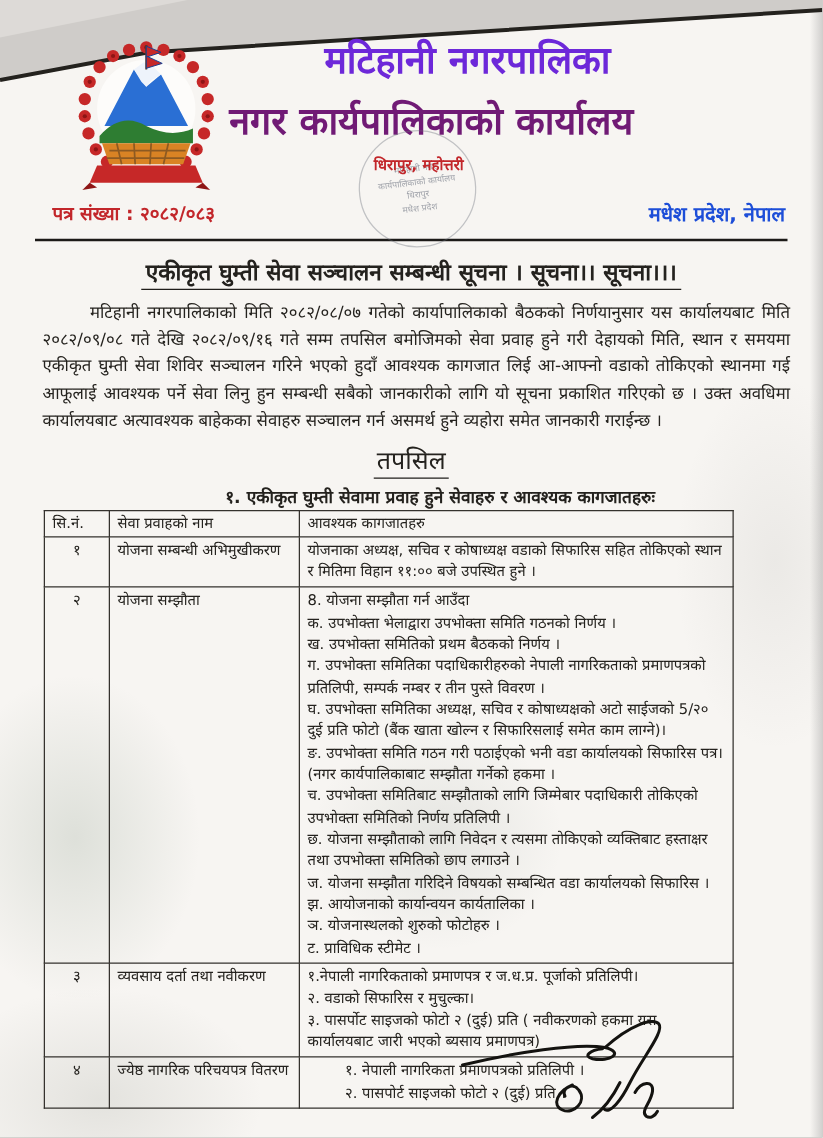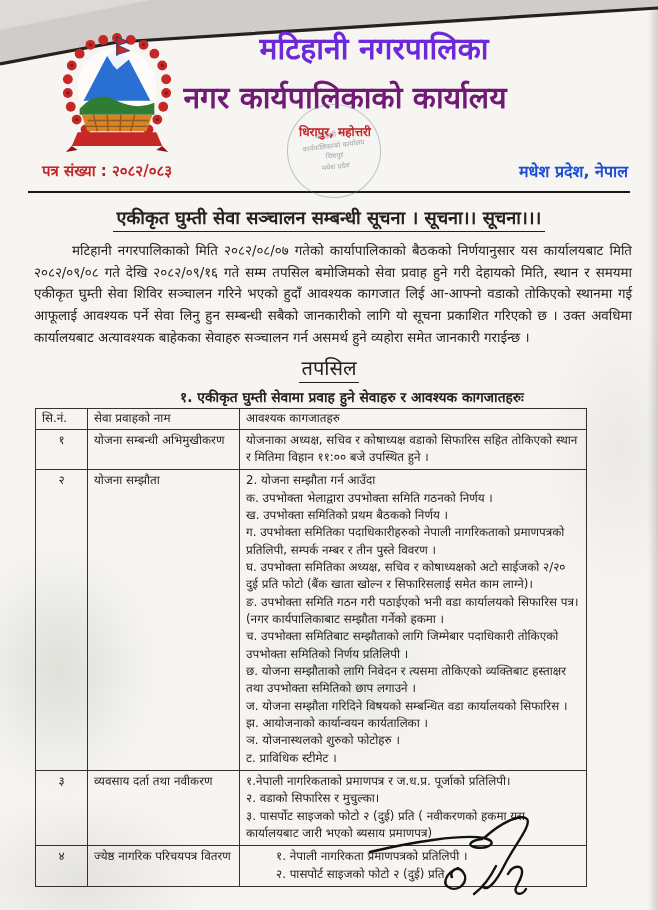--- a/index.html
+++ b/index.html
@@ -198,25 +198,25 @@
           <td class="sn">१</td>
           <td>योजना सम्बन्धी अभिमुखीकरण</td>
           <td>
             <div class="doc-line">योजनाका अध्यक्ष, सचिव र कोषाध्यक्ष वडाको सिफारिस सहित तोकिएको स्थान र मितिमा विहान ११:०० बजे उपस्थित हुने ।</div>
           </td>
         </tr>
         <tr>
           <td class="sn">२</td>
           <td>योजना सम्झौता</td>
           <td>
-            <div class="doc-line">2. योजना सम्झौता गर्न आउँदा</div>
+            <div class="doc-line">8. योजना सम्झौता गर्न आउँदा</div>
             <div class="doc-line">क. उपभोक्ता भेलाद्वारा उपभोक्ता समिति गठनको निर्णय ।</div>
             <div class="doc-line">ख. उपभोक्ता समितिको प्रथम बैठकको निर्णय ।</div>
             <div class="doc-line">ग. उपभोक्ता समितिका पदाधिकारीहरुको नेपाली नागरिकताको प्रमाणपत्रको प्रतिलिपी, सम्पर्क नम्बर र तीन पुस्ते विवरण ।</div>
-            <div class="doc-line">घ. उपभोक्ता समितिका अध्यक्ष, सचिव र कोषाध्यक्षको अटो साईजको २/२० दुई प्रति फोटो (बैंक खाता खोल्न र सिफारिसलाई समेत काम लाग्ने)।</div>
+            <div class="doc-line">घ. उपभोक्ता समितिका अध्यक्ष, सचिव र कोषाध्यक्षको अटो साईजको 5/२० दुई प्रति फोटो (बैंक खाता खोल्न र सिफारिसलाई समेत काम लाग्ने)।</div>
             <div class="doc-line">ङ. उपभोक्ता समिति गठन गरी पठाईएको भनी वडा कार्यालयको सिफारिस पत्र। (नगर कार्यपालिकाबाट सम्झौता गर्नेको हकमा ।</div>
             <div class="doc-line">च. उपभोक्ता समितिबाट सम्झौताको लागि जिम्मेबार पदाधिकारी तोकिएको</div>
             <div class="doc-line">उपभोक्ता समितिको निर्णय प्रतिलिपी ।</div>
             <div class="doc-line">छ. योजना सम्झौताको लागि निवेदन र त्यसमा तोकिएको व्यक्तिबाट हस्ताक्षर तथा उपभोक्ता समितिको छाप लगाउने ।</div>
             <div class="doc-line">ज. योजना सम्झौता गरिदिने विषयको सम्बन्धित वडा कार्यालयको सिफारिस ।</div>
             <div class="doc-line">झ. आयोजनाको कार्यान्वयन कार्यतालिका ।</div>
             <div class="doc-line">ञ. योजनास्थलको शुरुको फोटोहरु ।</div>
             <div class="doc-line">ट. प्राविधिक स्टीमेट ।</div>
           </td>
         </tr>

